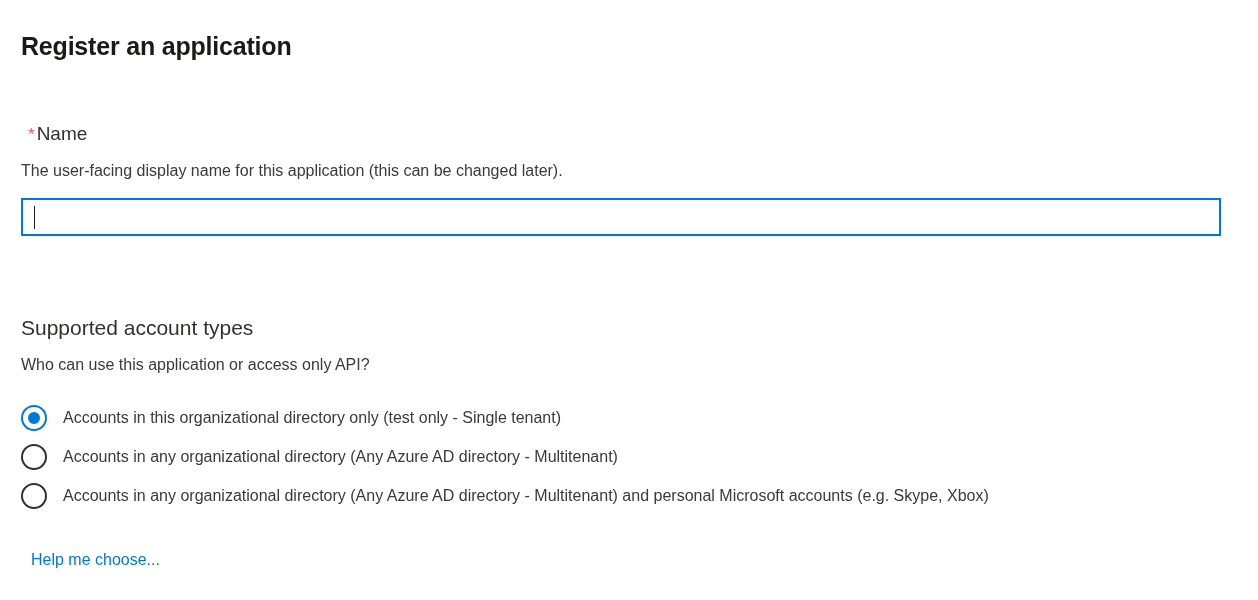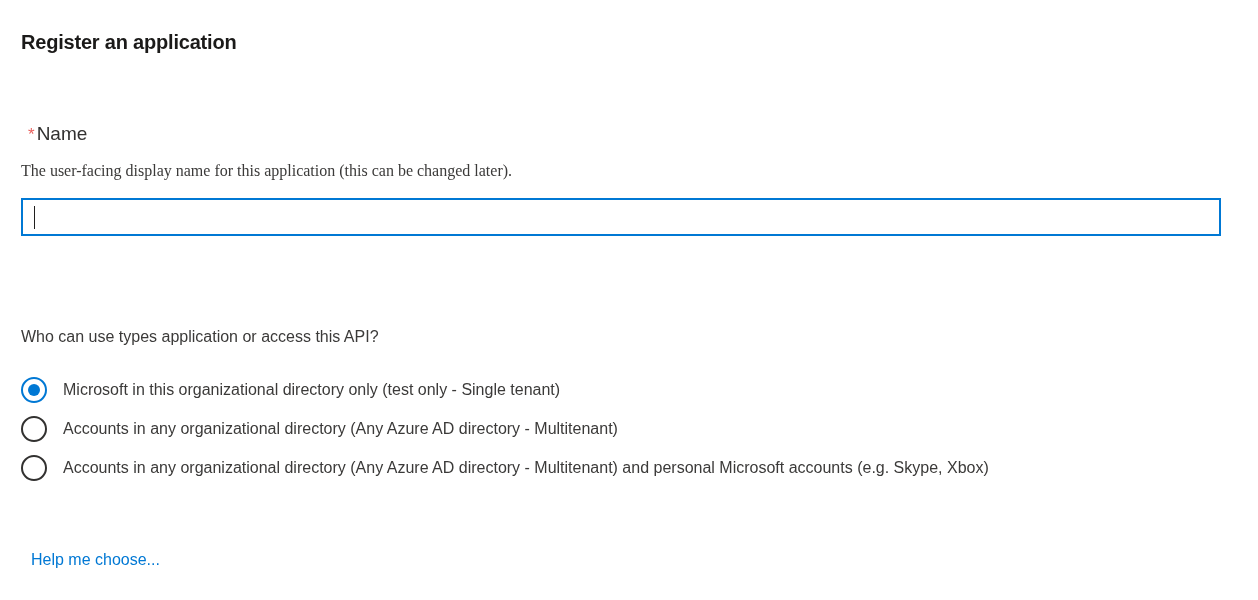--- a/index.html
+++ b/index.html
@@ -21,21 +21,21 @@
     height: 600px;
     padding: 0;
     box-sizing: border-box;
   }
 
   
   .page-title {
     position: absolute;
     left: 21px;
     top: 10px;
-    font-size: 20px;
+    font-size: 25px;
     line-height: 38px;
     font-weight: 600;
     letter-spacing: -0.2px;
     color: #1b1a19;
     white-space: nowrap;
   }
 
   
   .field-group {
     position: absolute;
@@ -56,21 +56,20 @@
     font-size: 17px;
     vertical-align: baseline;
     margin-right: 2px;
   }
   .field-description {
     margin-top: 12px;
     font-size: 16px;
     line-height: 22px;
     color: #3b3a39;
     white-space: nowrap;
-    font-family: Liberation Serif, serif;
   }
   .text-input-wrap {
     margin-top: 16px;
     position: relative;
     width: 1200px;
     height: 38px;
     border: 2px solid #0078d4;
     background: #ffffff;
     box-sizing: border-box;
   }
@@ -189,26 +188,27 @@
 
     <div class="field-description">The user-facing display name for this application (this can be changed later).</div>
 
     <div class="text-input-wrap">
       <input class="text-input" type="text" placeholder="" style="">
       <span class="text-caret"></span>
     </div>
   </div>
 
   <div class="section">
-    <div class="section-subtitle">Who can use types application or access this API?</div>
+    <div class="section-title">Supported account types</div>
+    <div class="section-subtitle">Who can use this application or access only API?</div>
 
     <div class="radio-list">
       <div class="radio-row selected">
         <span class="radio-mark"></span>
-        <span class="radio-label">Microsoft in this organizational directory only (test only - Single tenant)</span>
+        <span class="radio-label">Accounts in this organizational directory only (test only - Single tenant)</span>
       </div>
       <div class="radio-row">
         <span class="radio-mark"></span>
         <span class="radio-label">Accounts in any organizational directory (Any Azure AD directory - Multitenant)</span>
       </div>
       <div class="radio-row">
         <span class="radio-mark"></span>
         <span class="radio-label">Accounts in any organizational directory (Any Azure AD directory - Multitenant) and personal Microsoft accounts (e.g. Skype, Xbox)</span>
       </div>
     </div>

